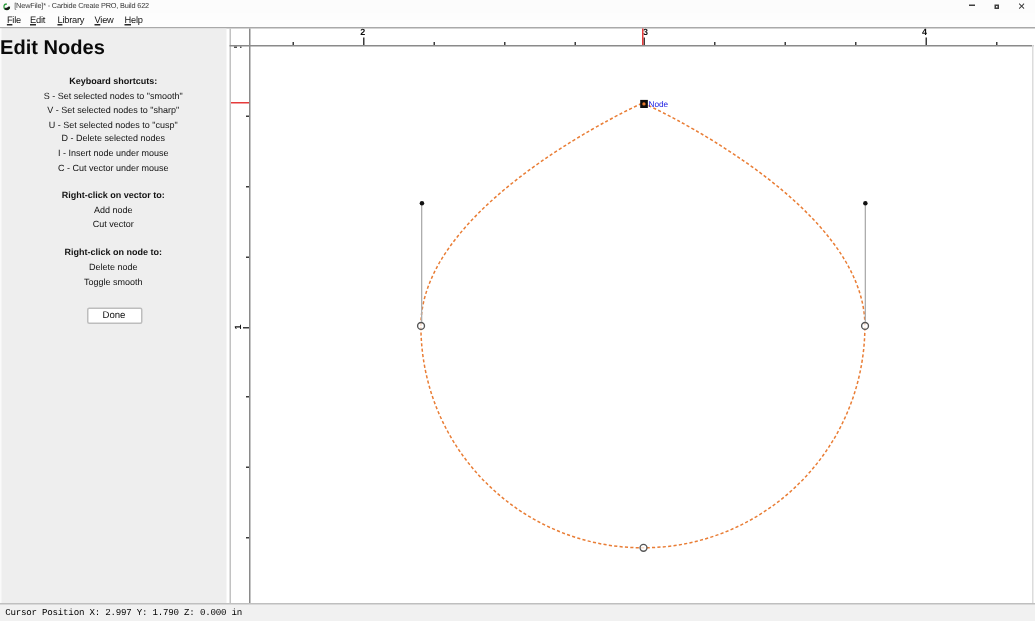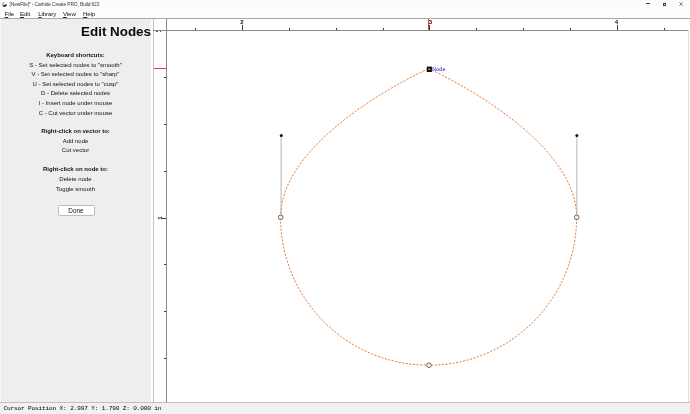--- a/index.html
+++ b/index.html
@@ -7,21 +7,21 @@
     font-family:"Liberation Sans", sans-serif; }
   .abs { position:absolute; }
   #titlebar { position:absolute; left:0; top:0; width:690px; height:9px; background:#fcfcfc; }
   #titletext { position:absolute; left:9.5px; top:1.5px; font-size:4.9px; color:#383838; letter-spacing:-0.12px; white-space:nowrap; }
   #menubar { position:absolute; left:0; top:9px; width:690px; height:9.5px; background:#fdfdfd; border-bottom:0.9px solid #a9a9a9; }
   .menuitem { position:absolute; top:0.5px; font-size:6.2px; letter-spacing:-0.15px; color:#141414; }
   .menuitem u { text-decoration-thickness:0.55px; text-underline-offset:1.1px; text-decoration-color:#2a2a2a; }
   #panel { position:absolute; left:0; top:18.9px; width:151px; height:383.1px; background:#eeeeee; border-left:0.7px solid #fafafa; }
   .pl { position:absolute; width:151px; text-align:center; font-size:6.0px; color:#111; white-space:nowrap; }
   .plb { font-weight:bold; }
-  #heading { position:absolute; top:23.5px; width:151px; text-align:right; font-size:13.4px; font-weight:bold; color:#0a0a0a; }
+  #heading { position:absolute; top:23.5px; width:151px; text-align:left; font-size:13.4px; font-weight:bold; color:#0a0a0a; }
   #donebtn { position:absolute; left:57.5px; top:204.8px; width:37px; height:11px; background:#fff; border:0.9px solid #bdbdbd; border-radius:1.5px; text-align:center; font-size:6.4px; color:#111; line-height:10px; }
   
   .vline { position:absolute; width:0.9px; }
   .hline { position:absolute; height:0.9px; }
   .tick { position:absolute; background:#3c3c3c; }
   .rlabel { position:absolute; font-size:6.0px; font-weight:bold; color:#0f0f0f; }
   #statusbar { position:absolute; left:0; top:402px; width:690px; height:12px; background:#f1f1f1; border-top:0.9px solid #bfbfbf; }
   #statustext { position:absolute; left:3.5px; top:404.8px; font-family:"Liberation Mono", monospace; font-size:6.1px; color:#000; white-space:nowrap; letter-spacing:-0.15px; }
   #winbtns span { position:absolute; color:#3e3e3e; }
 </style>

